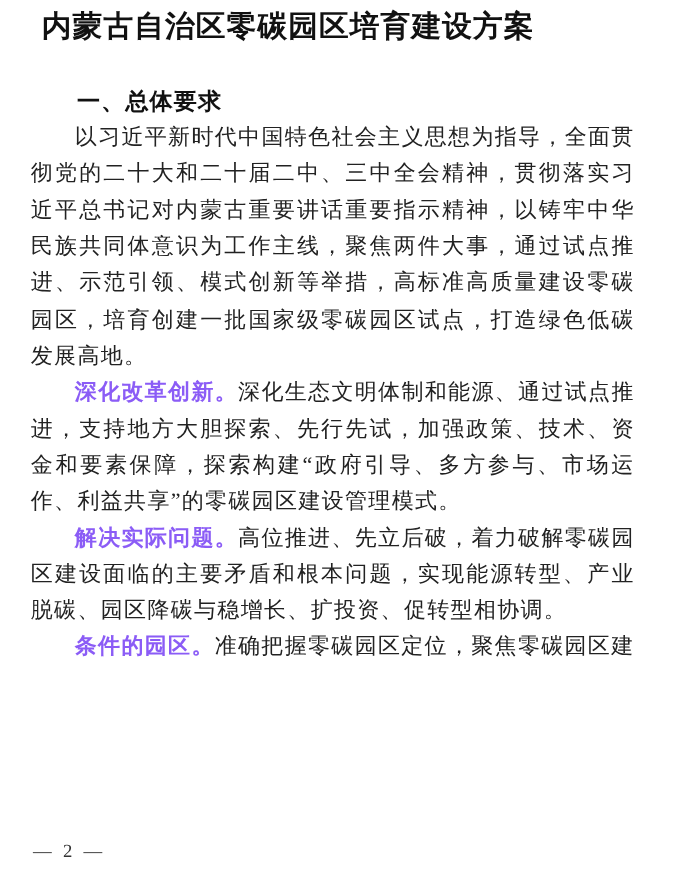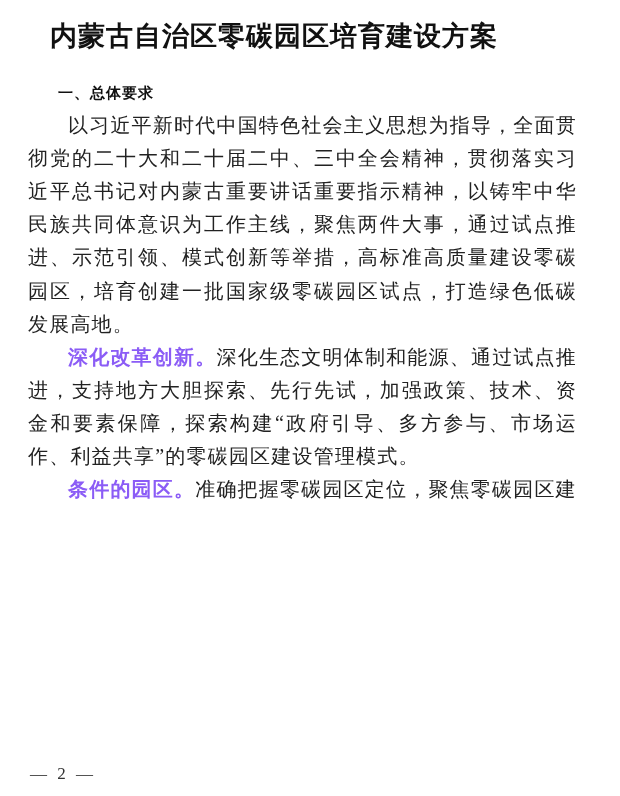--- a/index.html
+++ b/index.html
@@ -14,21 +14,21 @@
     background: #ffffff;
     color: #1c1c1c;
     overflow: hidden;
     font-family: "Liberation Serif", "DejaVu Serif", serif;
   }
   .doc-title {
     position: absolute;
     top: 0px;
     left: 0;
     width: 516px;
-    margin: 16px;
+    margin: 4px;
     text-align: center;
     font-size: 27px;
     font-weight: bold;
     letter-spacing: 1px;
     line-height: 40px;
     font-family: "Liberation Serif", "DejaVu Serif", serif;
     color: #111111;
   }
   .doc-body {
     position: absolute;
@@ -41,21 +41,21 @@
     text-align: justify;
     color: #222222;
   }
   .para {
     margin: 0;
     text-indent: 2em;
   }
   .section-heading {
     margin: 0;
     text-indent: 2em;
-    font-size: 15px;
+    font-size: 21px;
     font-weight: bold;
     line-height: 33.1px;
     letter-spacing: 1px;
     font-family: "Liberation Sans", "DejaVu Sans", sans-serif;
     color: #111111;
   }
   .lead {
     font-weight: bold;
     color: #8b5cf6;
   }
@@ -78,20 +78,21 @@
 
   <div class="doc-body">
 
 
     <h2 class="section-heading">一、总体要求</h2>
 
     <p class="para">以习近平新时代中国特色社会主义思想为指导，全面贯彻党的二十大和二十届二中、三中全会精神，贯彻落实习近平总书记对内蒙古重要讲话重要指示精神，以铸牢中华民族共同体意识为工作主线，聚焦两件大事，通过试点推进、示范引领、模式创新等举措，高标准高质量建设零碳园区，培育创建一批国家级零碳园区试点，打造绿色低碳发展高地。</p>
 
     <p class="para"><span class="lead">深化改革创新。</span><span>深化生态文明体制和能源、通过试点推进，支持地方大胆探索、先行先试，加强政策、技术、资金和要素保障，探索构建“政府引导、多方参与、市场运作、利益共享”的零碳园区建设管理模式。</span></p>
 
+    <p class="para"><span class="lead">解决实际问题。</span><span>高位推进、先立后破，着力破解零碳园区建设面临的主要矛盾和根本问题，实现能源转型、产业脱碳、园区降碳与稳增长、扩投资、促转型相协调。</span></p>
 
     <p class="para"><span class="lead">条件的园区。</span><span>准确把握零碳园区定位，聚焦零碳园区建</span></p>
 
   </div>
 
   <div class="page-number">— 2 —</div>
 
 </div>
 
 </body></html>

